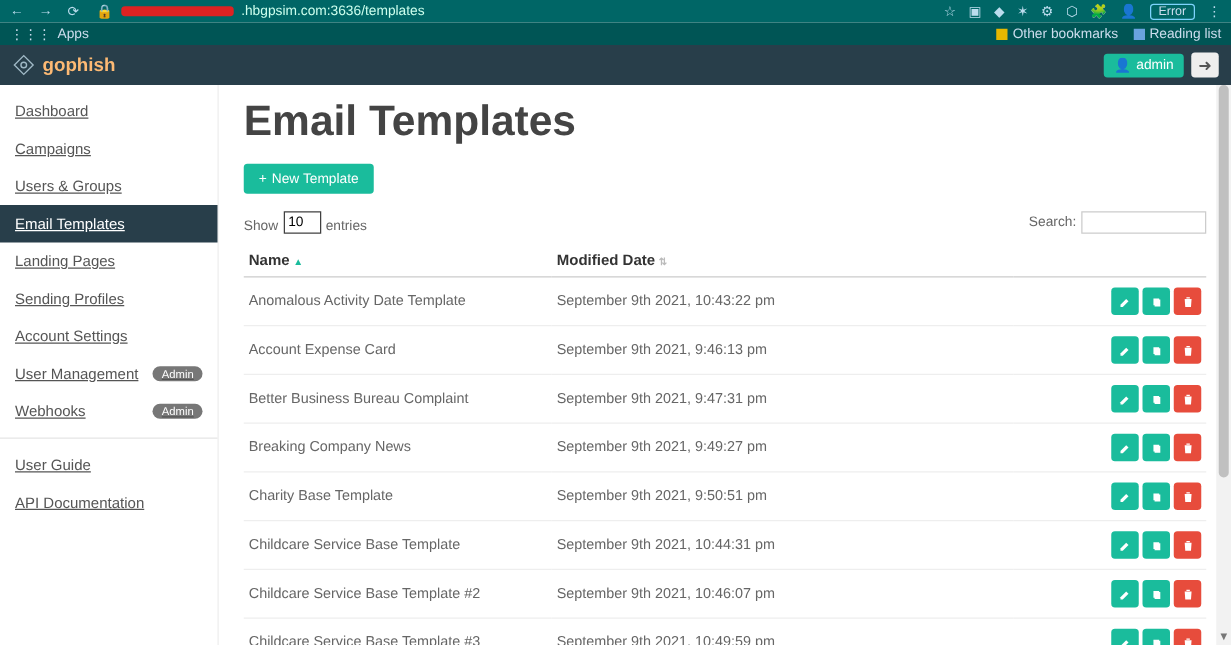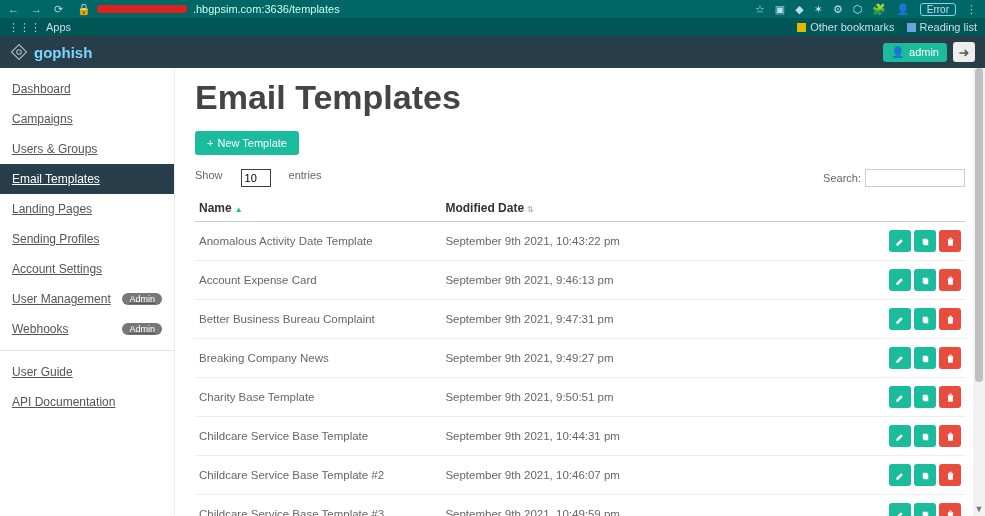--- a/index.html
+++ b/index.html
@@ -17,40 +17,40 @@
   .bookmarks-bar { background: #005555; color: #cde; height: 18px; display:flex; align-items:center; padding:0 8px; font-size:11px; }
   .bookmarks-bar .apps { display:flex; align-items:center; gap:5px; }
   .bookmarks-bar .spacer { flex:1; }
   .bookmarks-bar .bm { display:flex; align-items:center; gap:4px; margin-left:12px;justify-content:space-between; }
   .bookmarks-bar .sq { width:9px; height:9px; display:inline-block;}
   .bookmarks-bar .sq.y { background:#e6b800;}
   .bookmarks-bar .sq.b { background:#6aa3e0;}
 
   
   .app-header { background: #283e4a; color: #fff; height: 32px; display:flex; align-items:center; padding:0 10px; }
-  .app-header .logo { display:flex; align-items:center; gap:6px; font-weight:600; font-size:15px; color:#7dd3fc;}
+  .app-header .logo { display:flex; align-items:center; gap:6px; font-weight:600; font-size:15px; color:#fdba74;}
   .app-header .logo svg { width:18px; height:18px; }
   .app-header .hspacer { flex:1; }
   .app-header .admin-btn { background:#1abc9c; color:#fff; border-radius:3px; padding:3px 8px; font-size:11px; display:flex; align-items:center; gap:4px;}
   .app-header .logout-btn { background:#eee; color:#555; border-radius:3px; width:22px; height:20px; display:flex; align-items:center; justify-content:center; margin-left:6px;}
 
   
   .main { display:flex; height: calc(516px - 18px - 18px - 32px); }
   .sidebar { width: 175px; background:#fff; border-right:1px solid #eee; padding-top:6px; font-size:12px;}
   .sidebar .item { padding:8px 12px; color:#555; display:flex; align-items:center; justify-content:space-between; cursor:pointer;text-decoration:underline;}
   .sidebar .item.active { background:#283e4a; color:#fff; }
   .sidebar .sep { border-top:1px solid #e5e5e5; margin:6px 0;}
   .sidebar .badge { background:#777; color:#fff; font-size:9px; padding:1px 7px; border-radius:8px;}
 
   .content { flex:1; padding: 10px 20px 0 20px; overflow:hidden; position:relative;}
   .page-title { font-size:34px; font-weight:700; color:#444; margin-bottom:14px; }
   .new-btn { background:#1abc9c; color:#fff; border:none; border-radius:3px; padding:6px 12px; font-size:11px; display:inline-flex; align-items:center; gap:4px; cursor:pointer;}
 
   .table-controls { display:flex; align-items:center; margin-top:14px; font-size:11px; color:#666;}
-  .table-controls .len-wrap { display:flex; align-items:flex-start; gap:18px;}
+  .table-controls .len-wrap { display:flex; align-items:flex-end; gap:4px;}
   .table-controls .len-wrap input { width:30px; height:18px; border:1px solid #404040; font-size:11px; padding:0 3px;}
   .table-controls .tspacer { flex:1;}
   .table-controls .search-wrap { display:flex; align-items:center; gap:4px;}
   .table-controls .search-wrap input { width:100px; height:18px; border:1px solid #ccc;}
 
   table.data { width:100%; border-collapse:collapse; margin-top:8px; font-size:11.5px;}
   table.data thead th { text-align:left; padding:6px 4px; border-bottom:1px solid #ccc; font-weight:600; color:#333; font-size:12px;}
   table.data thead th .sort { color:#1abc9c; font-size:8px; margin-left:3px;}
   table.data thead th .sortboth { color:#bbb; font-size:8px; margin-left:3px;}
   table.data tbody td { padding:8px 4px; border-bottom:1px solid #eee; color:#666;}

